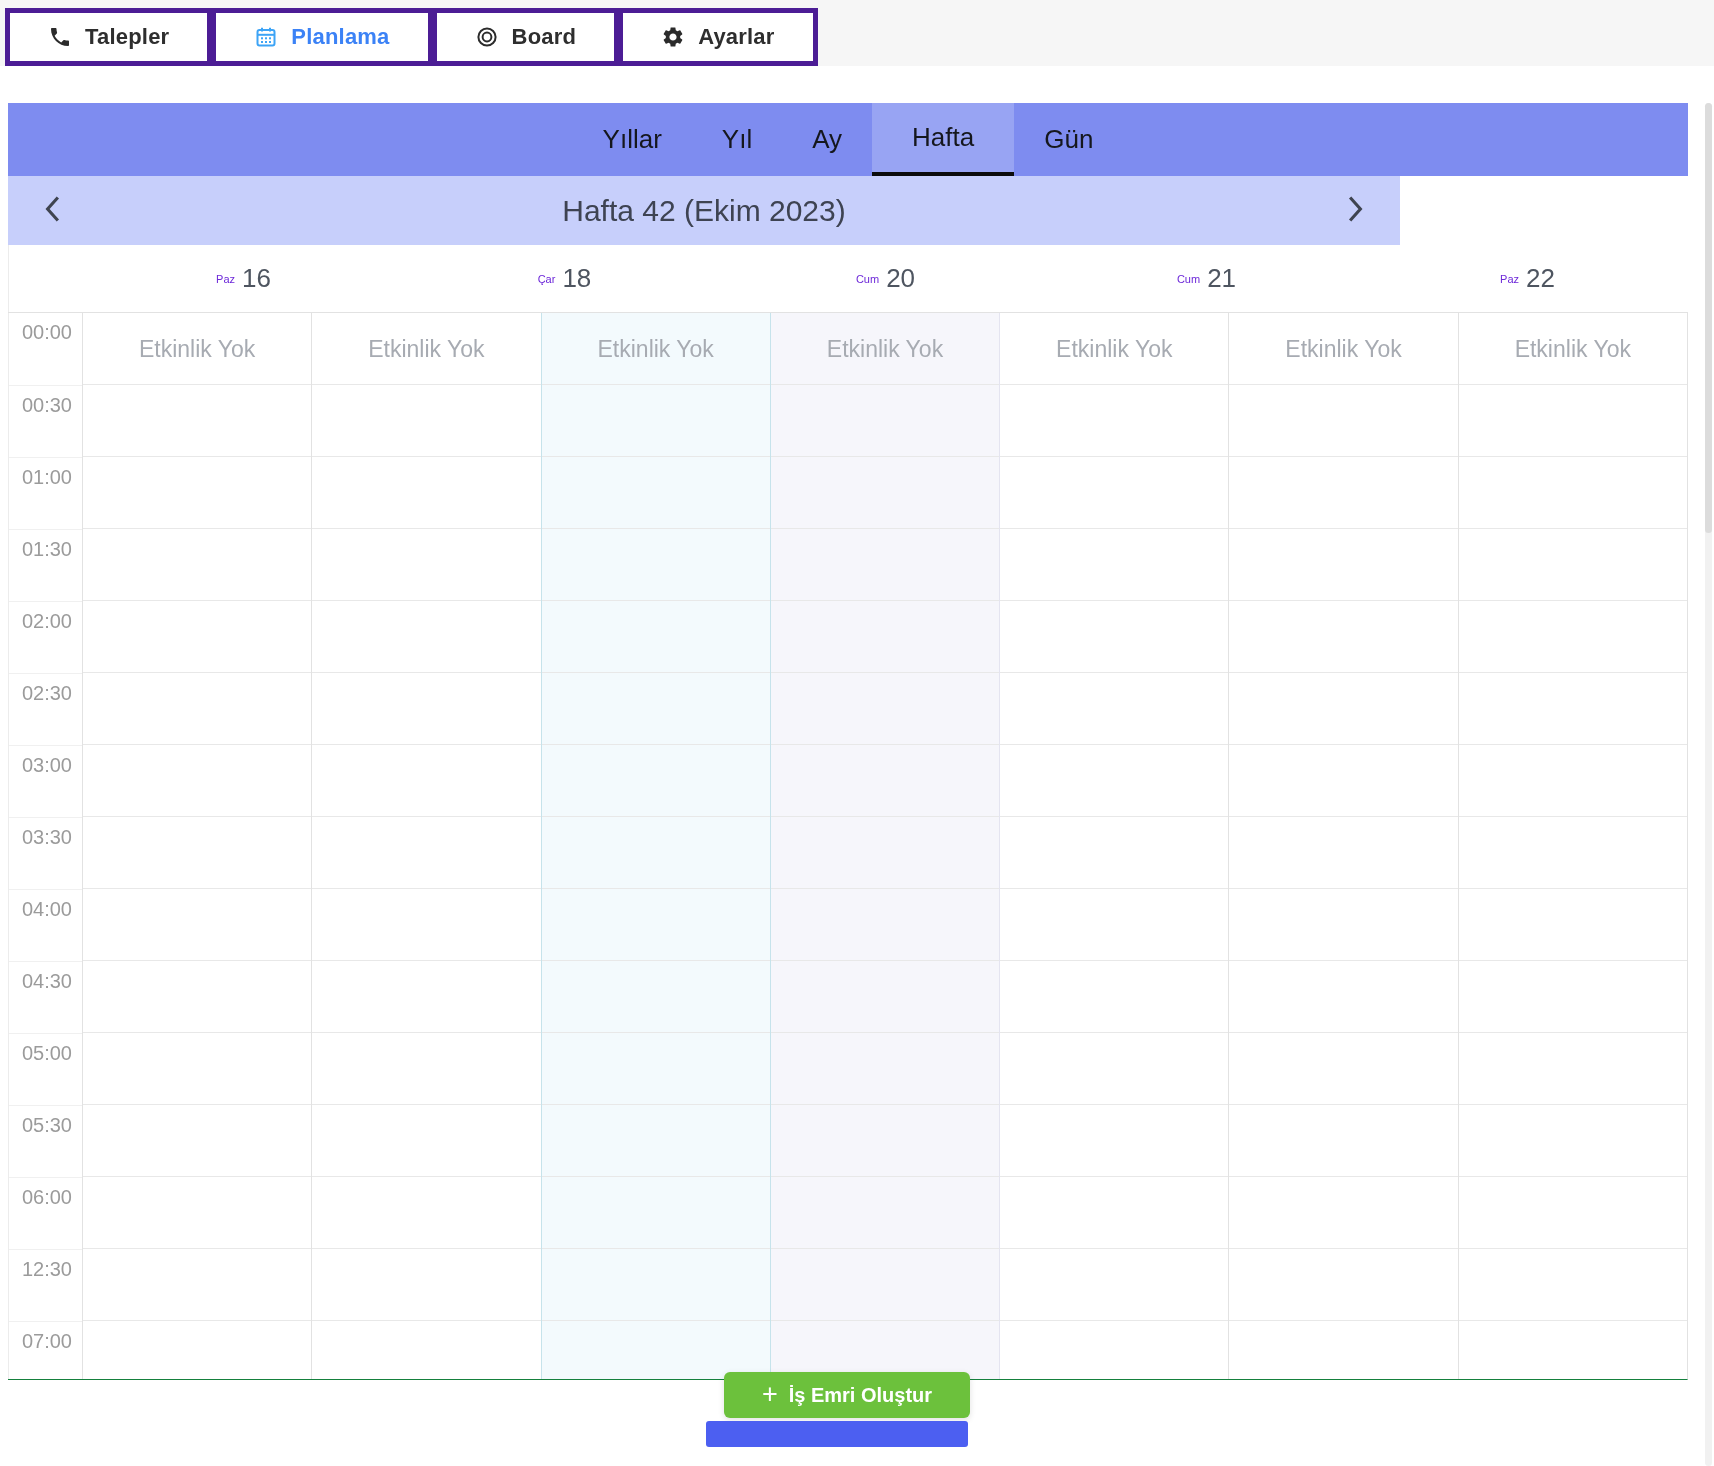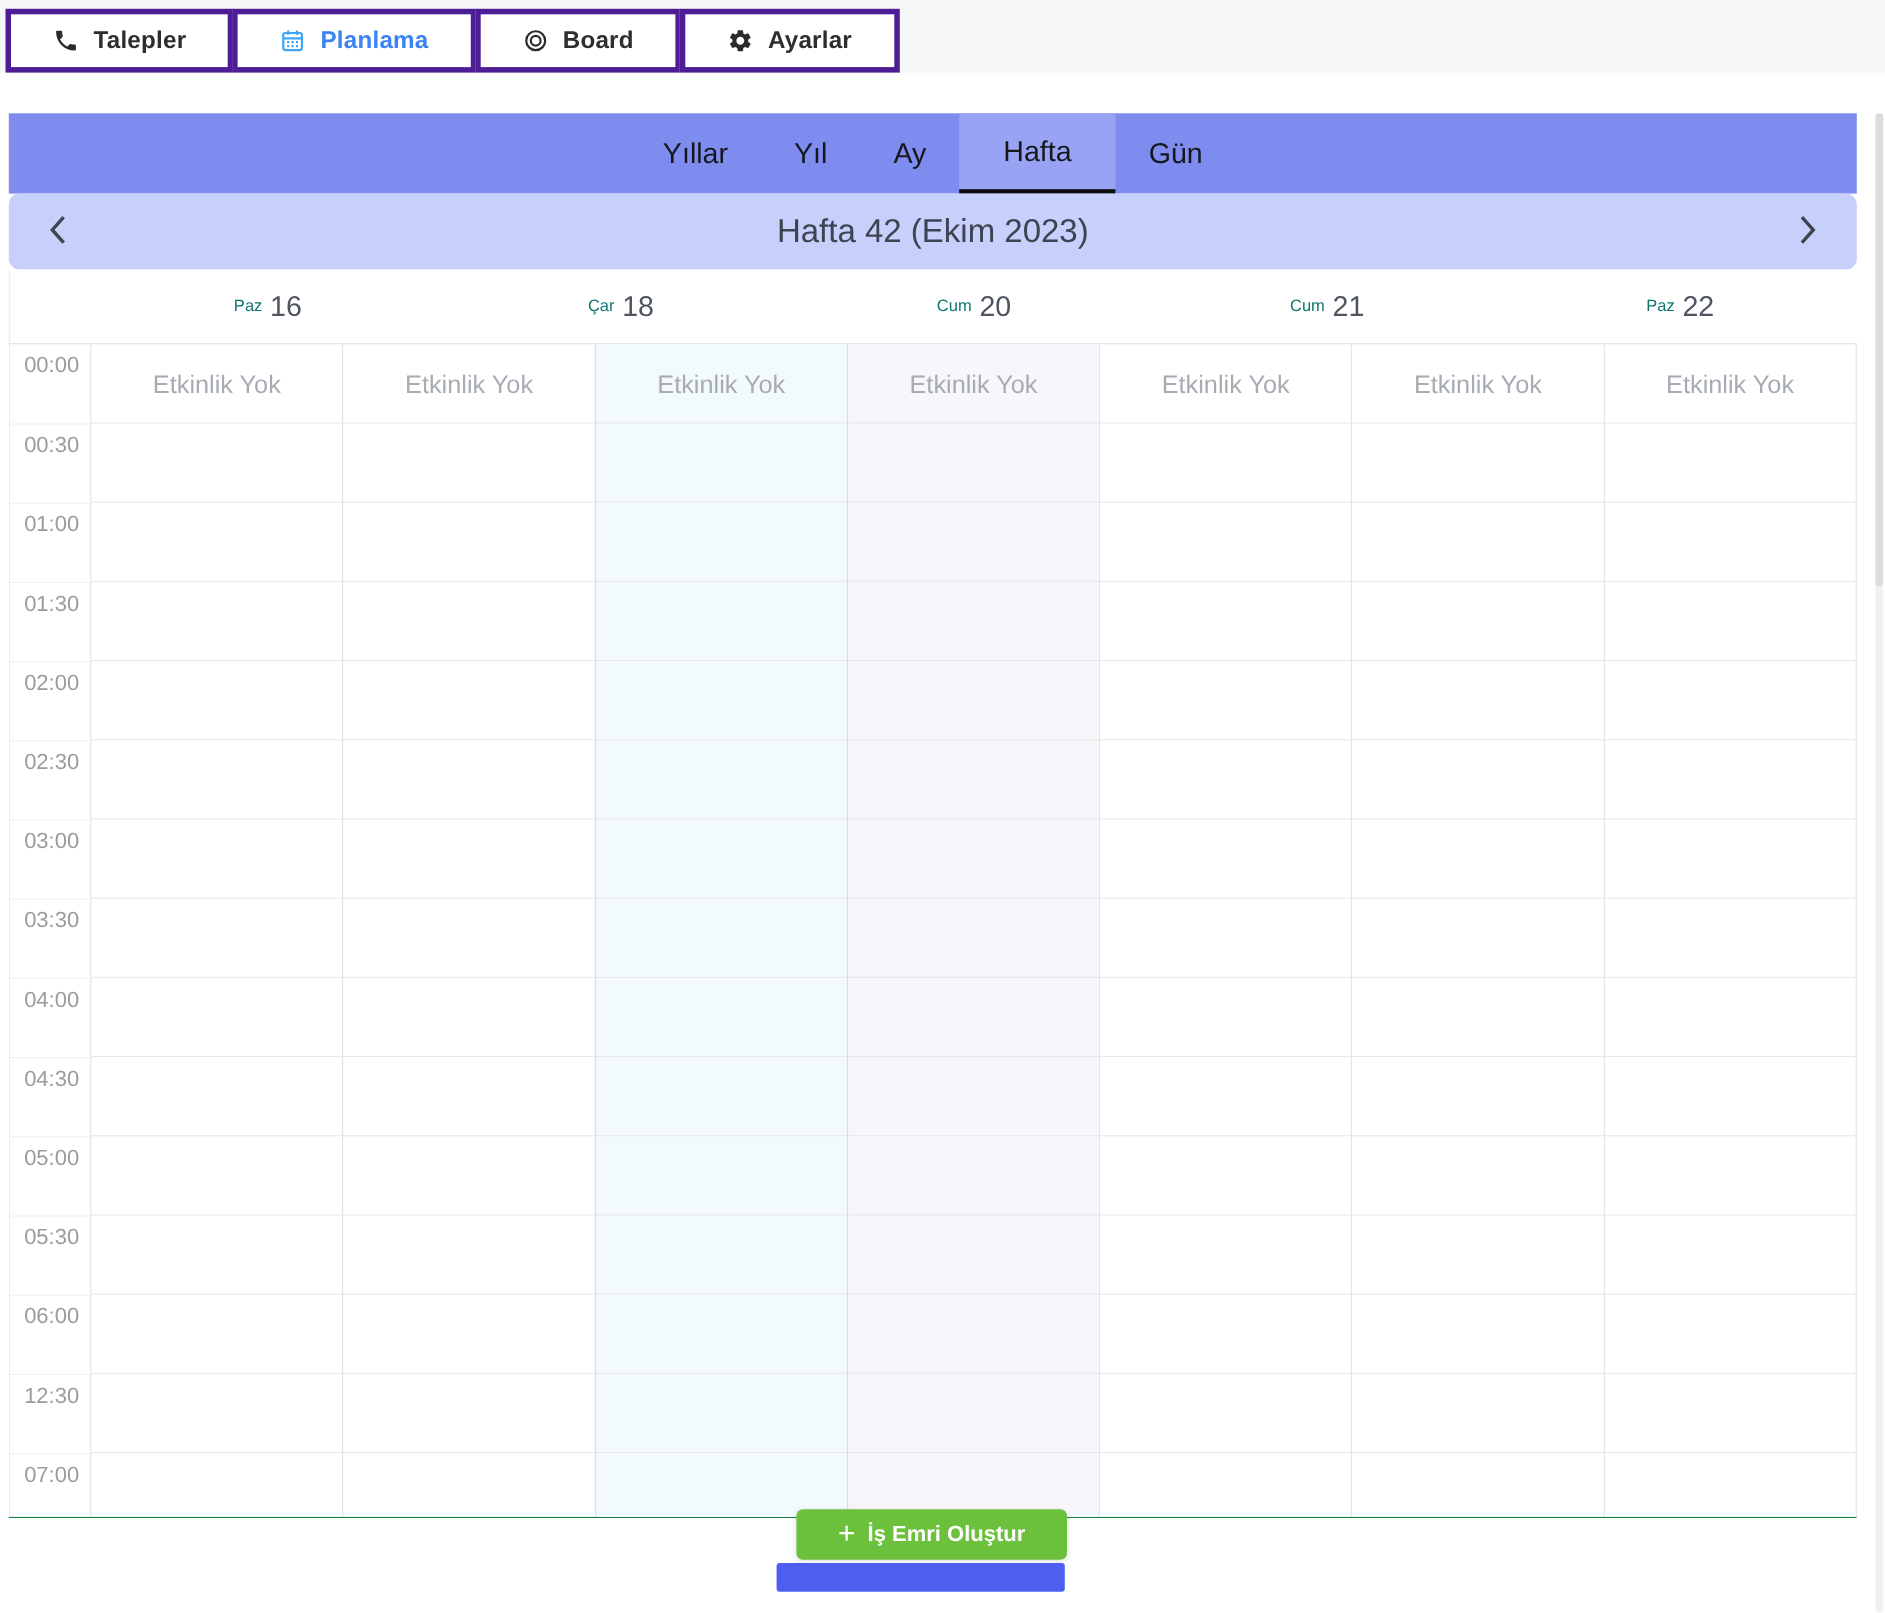--- a/index.html
+++ b/index.html
@@ -22,35 +22,35 @@
     position:absolute;left:8px;top:103px;width:1680px;height:73px;background:#7e8cf0;
     display:flex;justify-content:center;align-items:stretch;box-sizing:border-box;
   }
   .view-option{
     display:flex;align-items:center;padding:0 30px;font-size:26px;color:#15171d;
     cursor:pointer;box-sizing:border-box;
   }
   .view-option.selected{background:#98a4f3;border-bottom:4px solid #0b0b0b;padding:0 40px;}
   
   .navbar{
-    position:absolute;left:8px;top:176px;width:1680px;height:69px;background:#c7cffb;
-    display:flex;align-items:center;justify-content:space-between;padding:0 26px;box-sizing:border-box;border-radius:10px;
+    position:absolute;left:8px;top:176px;width:1392px;height:69px;background:#c7cffb;
+    display:flex;align-items:center;justify-content:space-between;padding:0 26px;box-sizing:border-box;
   }
   .nav-btn{background:none;border:none;padding:4px;cursor:pointer;display:flex;align-items:center;}
   .week-title{
     position:absolute;left:0;right:0;text-align:center;font-size:30px;color:#3e4352;pointer-events:none;
   }
   
   .header-row{
     position:absolute;left:8px;top:245px;width:1680px;height:67px;display:flex;background:#ffffff;
     border-left:1px solid #ececec;box-sizing:border-box;
   }
   .gutter-spacer{width:74px;flex:none;}
   .day-header{flex:1;display:flex;align-items:center;justify-content:center;gap:7px;}
-  .day-name{font-size:15px;color:#0f766e;}
+  .day-name{font-size:11px;color:#6d28d9;}
   .day-number{font-size:26px;color:#4e5560;}
   
   .grid{
     position:absolute;left:8px;top:312px;width:1680px;height:1068px;display:flex;overflow:hidden;
     border-top:1px solid #e2e2e2;border-bottom:1px solid #15803d;border-right:1px solid #e2e2e2;
     box-sizing:border-box;
   }
   .gutter{width:74px;flex:none;border-left:1px solid #ececec;box-sizing:border-box;}
   .time-label{
     height:72px;box-sizing:border-box;padding:8px 10px 0 0;text-align:right;

